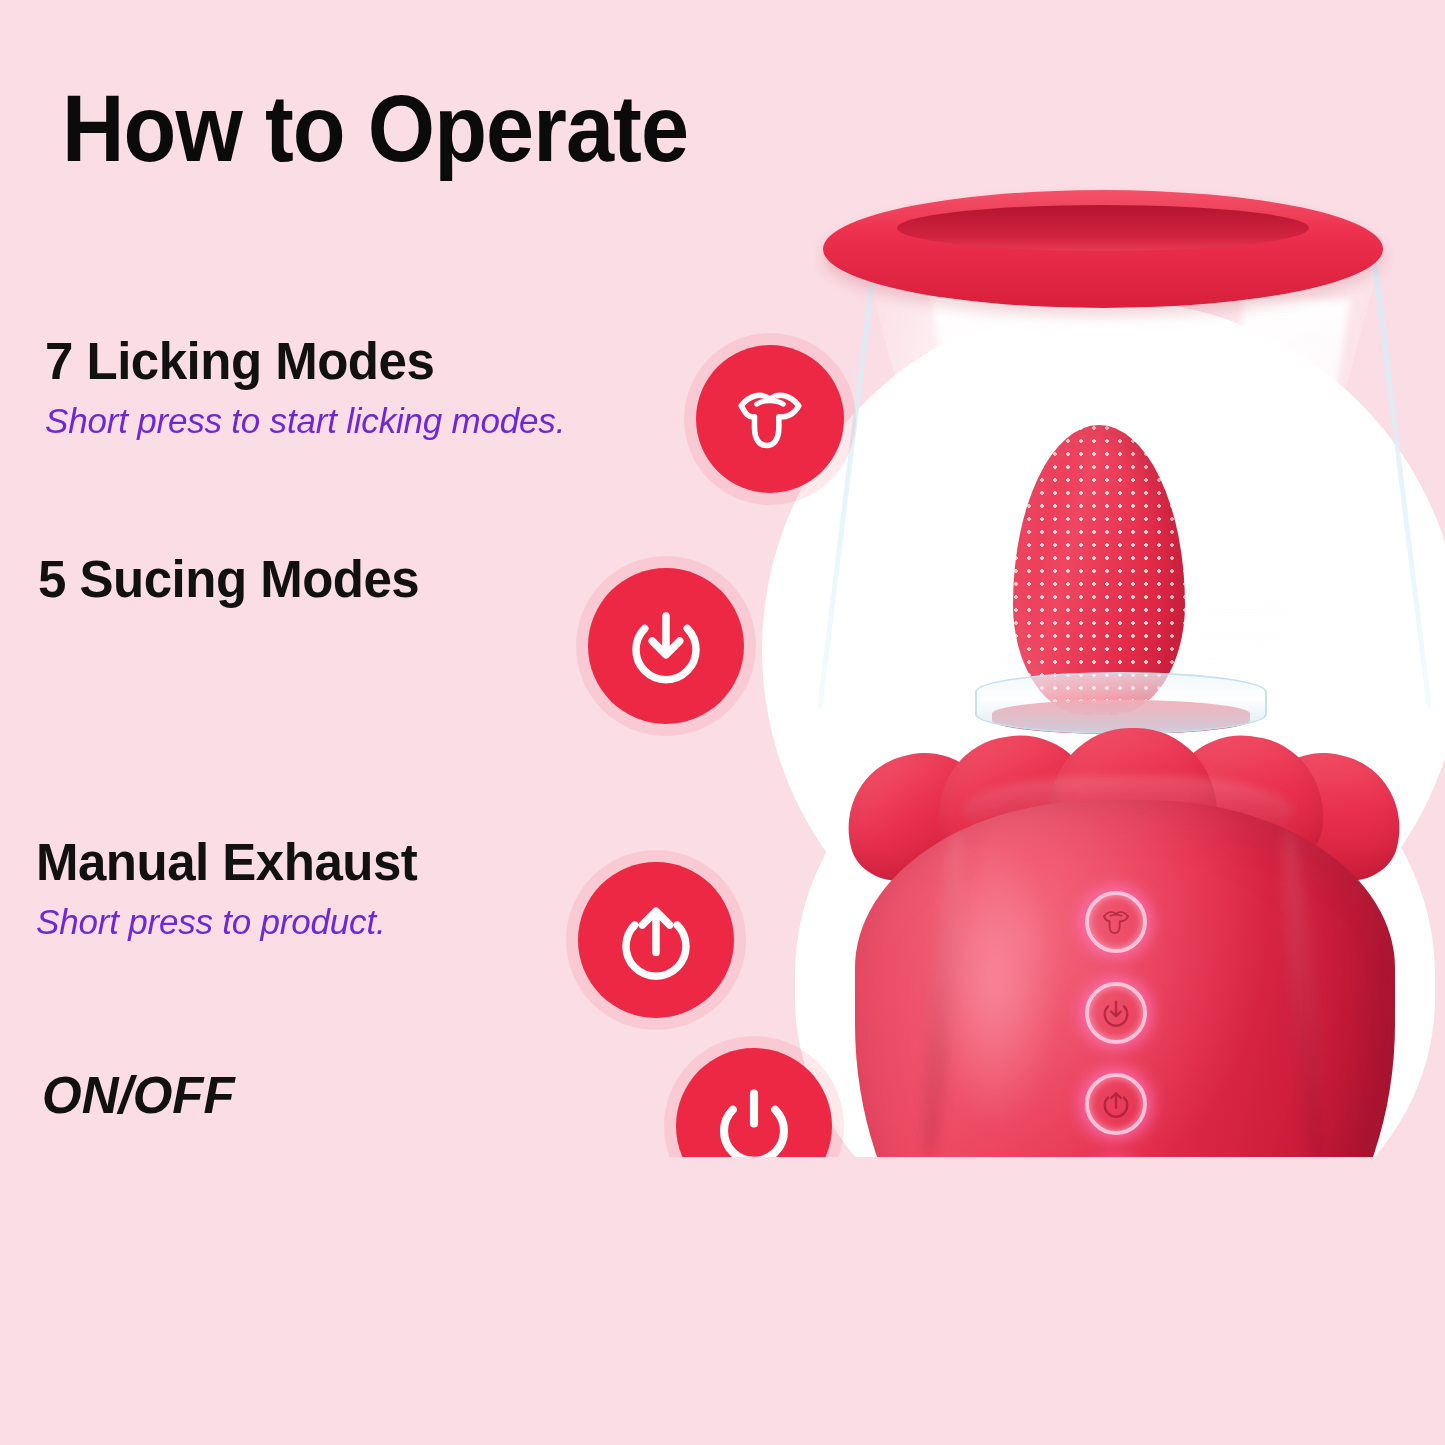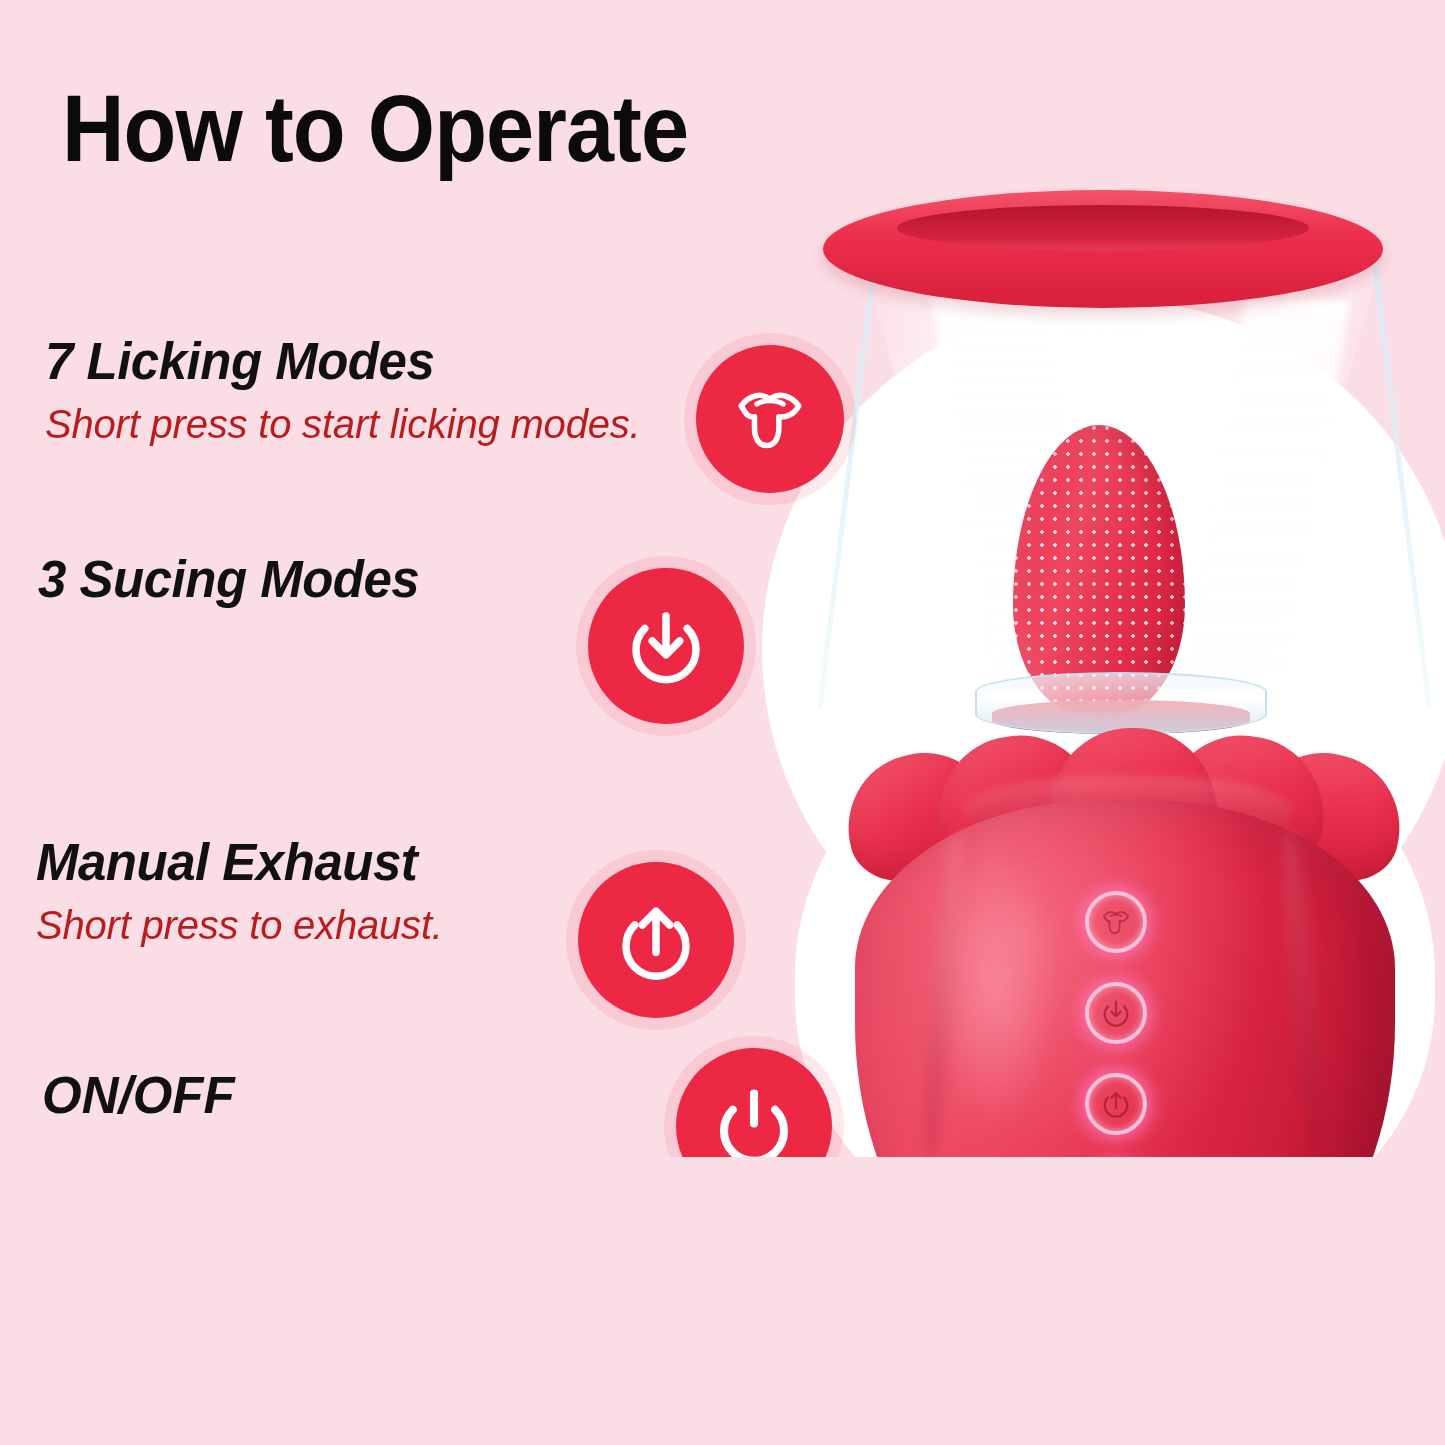--- a/index.html
+++ b/index.html
@@ -32,31 +32,30 @@
     white-space:nowrap;
     transform:scaleX(0.92);
     transform-origin:left top;
   }
 
   
   .feature { position:absolute; }
   .feature .f-head {
     font-size:51px;
     font-weight:bold;
-    font-style:italic;
     color:#111;
     line-height:1.05;
     white-space:nowrap;
     letter-spacing:-0.5px;
   }
   .feature .f-body {
     margin-top:9px;
-    font-size:40px;
+    font-size:35px;
     font-style:italic;
-    color:#b91c1c;
+    color:#6d28d9;
     line-height:1.33;
     letter-spacing:-0.2px;
   }
   #feat-0 { left:45px;  top:335px; }
   #feat-1 { left:38px;  top:553px; }
   #feat-2 { left:36px;  top:836px; }
   #feat-3 { left:42px;  top:1069px; }
   #feat-3 .f-head { font-style:italic; letter-spacing:0px;text-align:right; }
 
   
@@ -344,26 +343,26 @@
   </div>
 
   <div id="title">How to Operate</div>
 
   <div class="feature" id="feat-0">
     <div class="f-head">7 Licking Modes</div>
     <div class="f-body">Short press to start licking modes.</div>
   </div>
 
   <div class="feature" id="feat-1">
-    <div class="f-head">3 Sucing Modes</div>
+    <div class="f-head">5 Sucing Modes</div>
   </div>
 
   <div class="feature" id="feat-2">
     <div class="f-head">Manual Exhaust</div>
-    <div class="f-body">Short press to exhaust.</div>
+    <div class="f-body">Short press to product.</div>
   </div>
 
   <div class="feature" id="feat-3">
     <div class="f-head">ON/OFF</div>
   </div>
 
   <div class="badge" id="badge-0">
     <span>
       <svg width="72" height="62" viewBox="0 0 64 56">
         <path d="M6 16 C14 6 24 4 32 10 C40 4 50 6 58 16 C54 24 46 27 40 26

